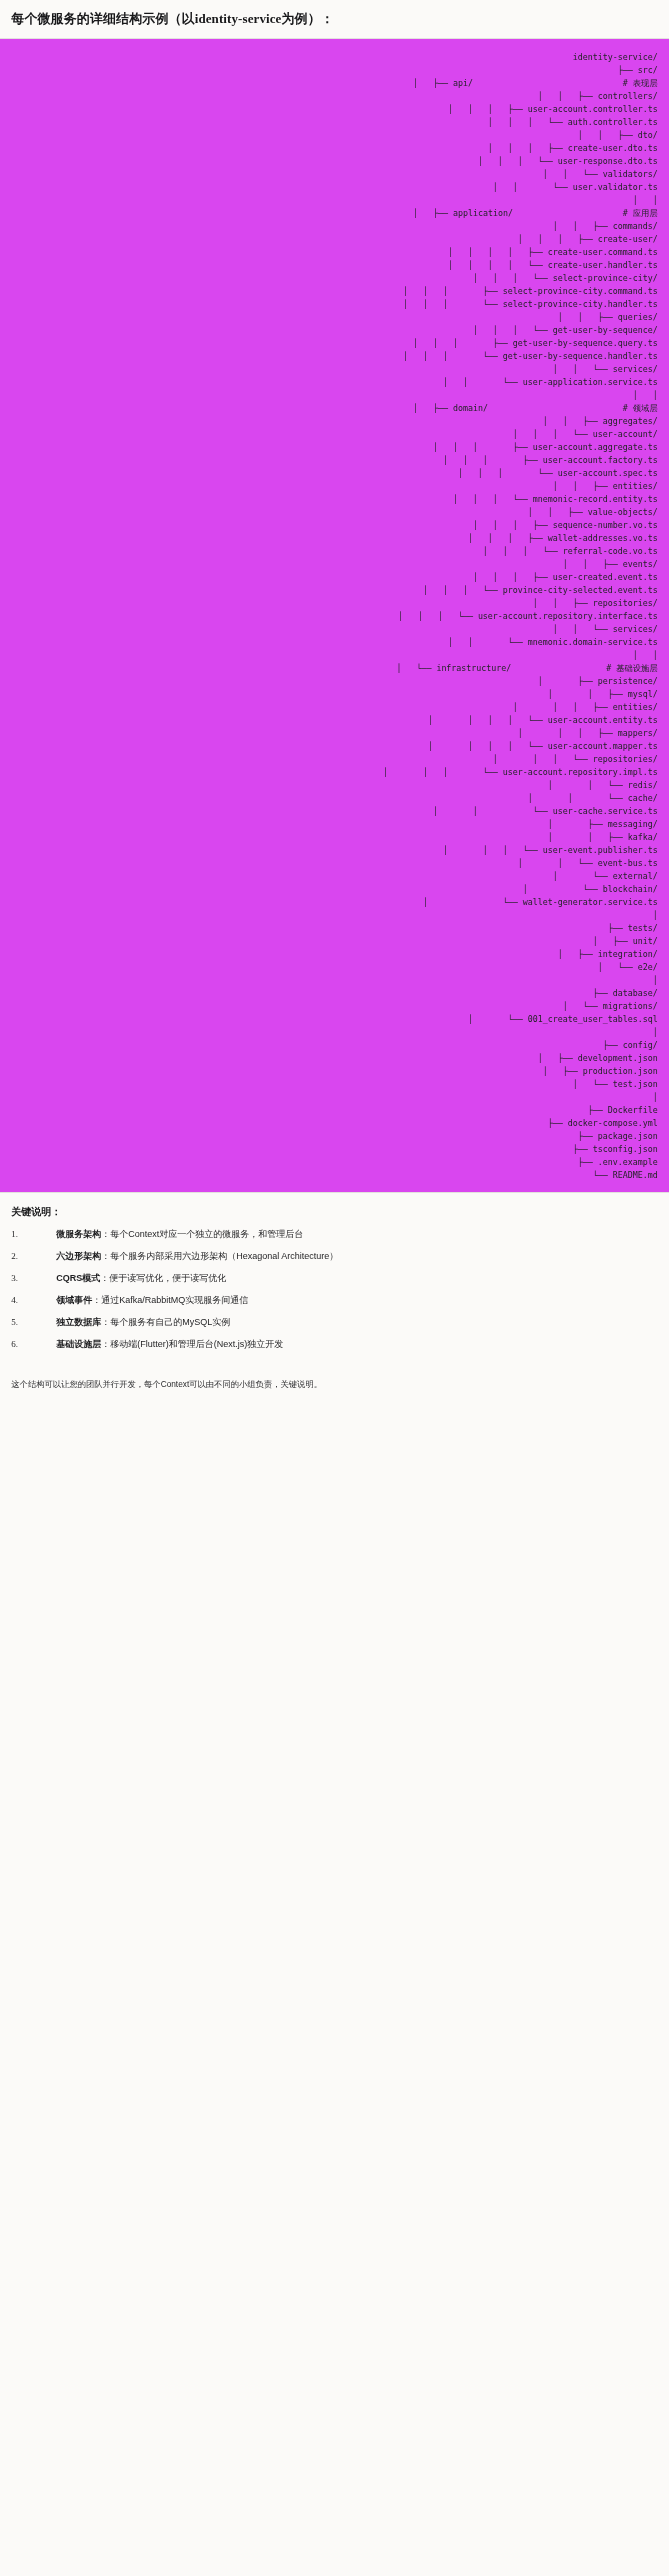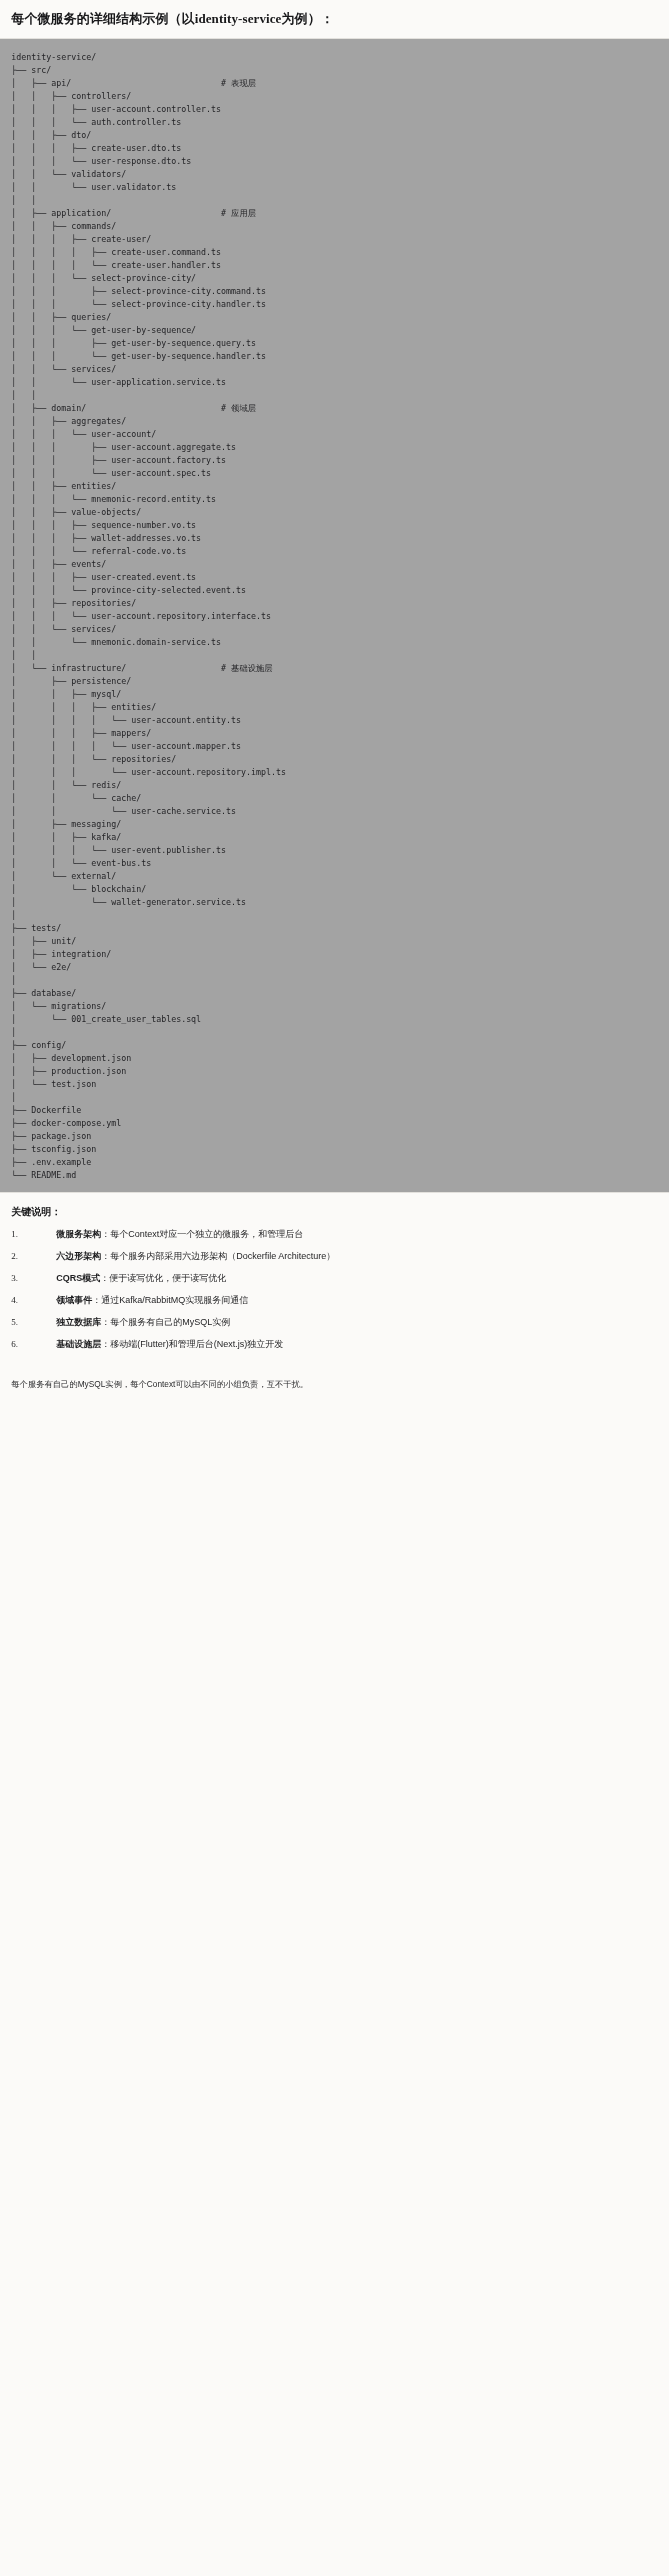--- a/index.html
+++ b/index.html
@@ -30,21 +30,22 @@
   .rule {
     border: 0;
     border-top: 0.6px solid #e3e1dd;
     margin: 0;
     width: 100%;
   }
 
   
   .tree-block {
     padding: 11.3px 11.3px 10px 11.3px;
-    background: #a3a3a3;
+    background: #d946ef;
+    text-align: right;
   }
   pre.tree {
     margin: 0;
     font-family: "DejaVu Sans Mono", "Liberation Mono", monospace;
     font-size: 8.3px;
     line-height: 13px;
     color: #232326;
     white-space: pre;
     tab-size: 4;
     letter-spacing: 0;
@@ -187,21 +188,21 @@
 ├── .env.example
 └── README.md</code></pre>
 </section>
 
 <hr class="rule">
 
 <section class="keypoints">
   <h2 class="kp-title">关键说明：</h2>
   <ol class="kp-list" id="kp-list">
       <li><span class="kp-term">微服务架构</span><span>：每个Context对应一个独立的微服务，和管理后台</span></li>
-      <li><span class="kp-term">六边形架构</span><span>：每个服务内部采用六边形架构（Dockerfile Architecture）</span></li>
+      <li><span class="kp-term">六边形架构</span><span>：每个服务内部采用六边形架构（Hexagonal Architecture）</span></li>
       <li><span class="kp-term">CQRS模式</span><span>：便于读写优化，便于读写优化</span></li>
       <li><span class="kp-term">领域事件</span><span>：通过Kafka/RabbitMQ实现服务间通信</span></li>
       <li><span class="kp-term">独立数据库</span><span>：每个服务有自己的MySQL实例</span></li>
       <li><span class="kp-term">基础设施层</span><span>：移动端(Flutter)和管理后台(Next.js)独立开发</span></li>
     </ol>
 </section>
-<p class="kp-footer">每个服务有自己的MySQL实例，每个Context可以由不同的小组负责，互不干扰。</p>
+<p class="kp-footer">这个结构可以让您的团队并行开发，每个Context可以由不同的小组负责，关键说明。</p>
 
 
 </body></html>

